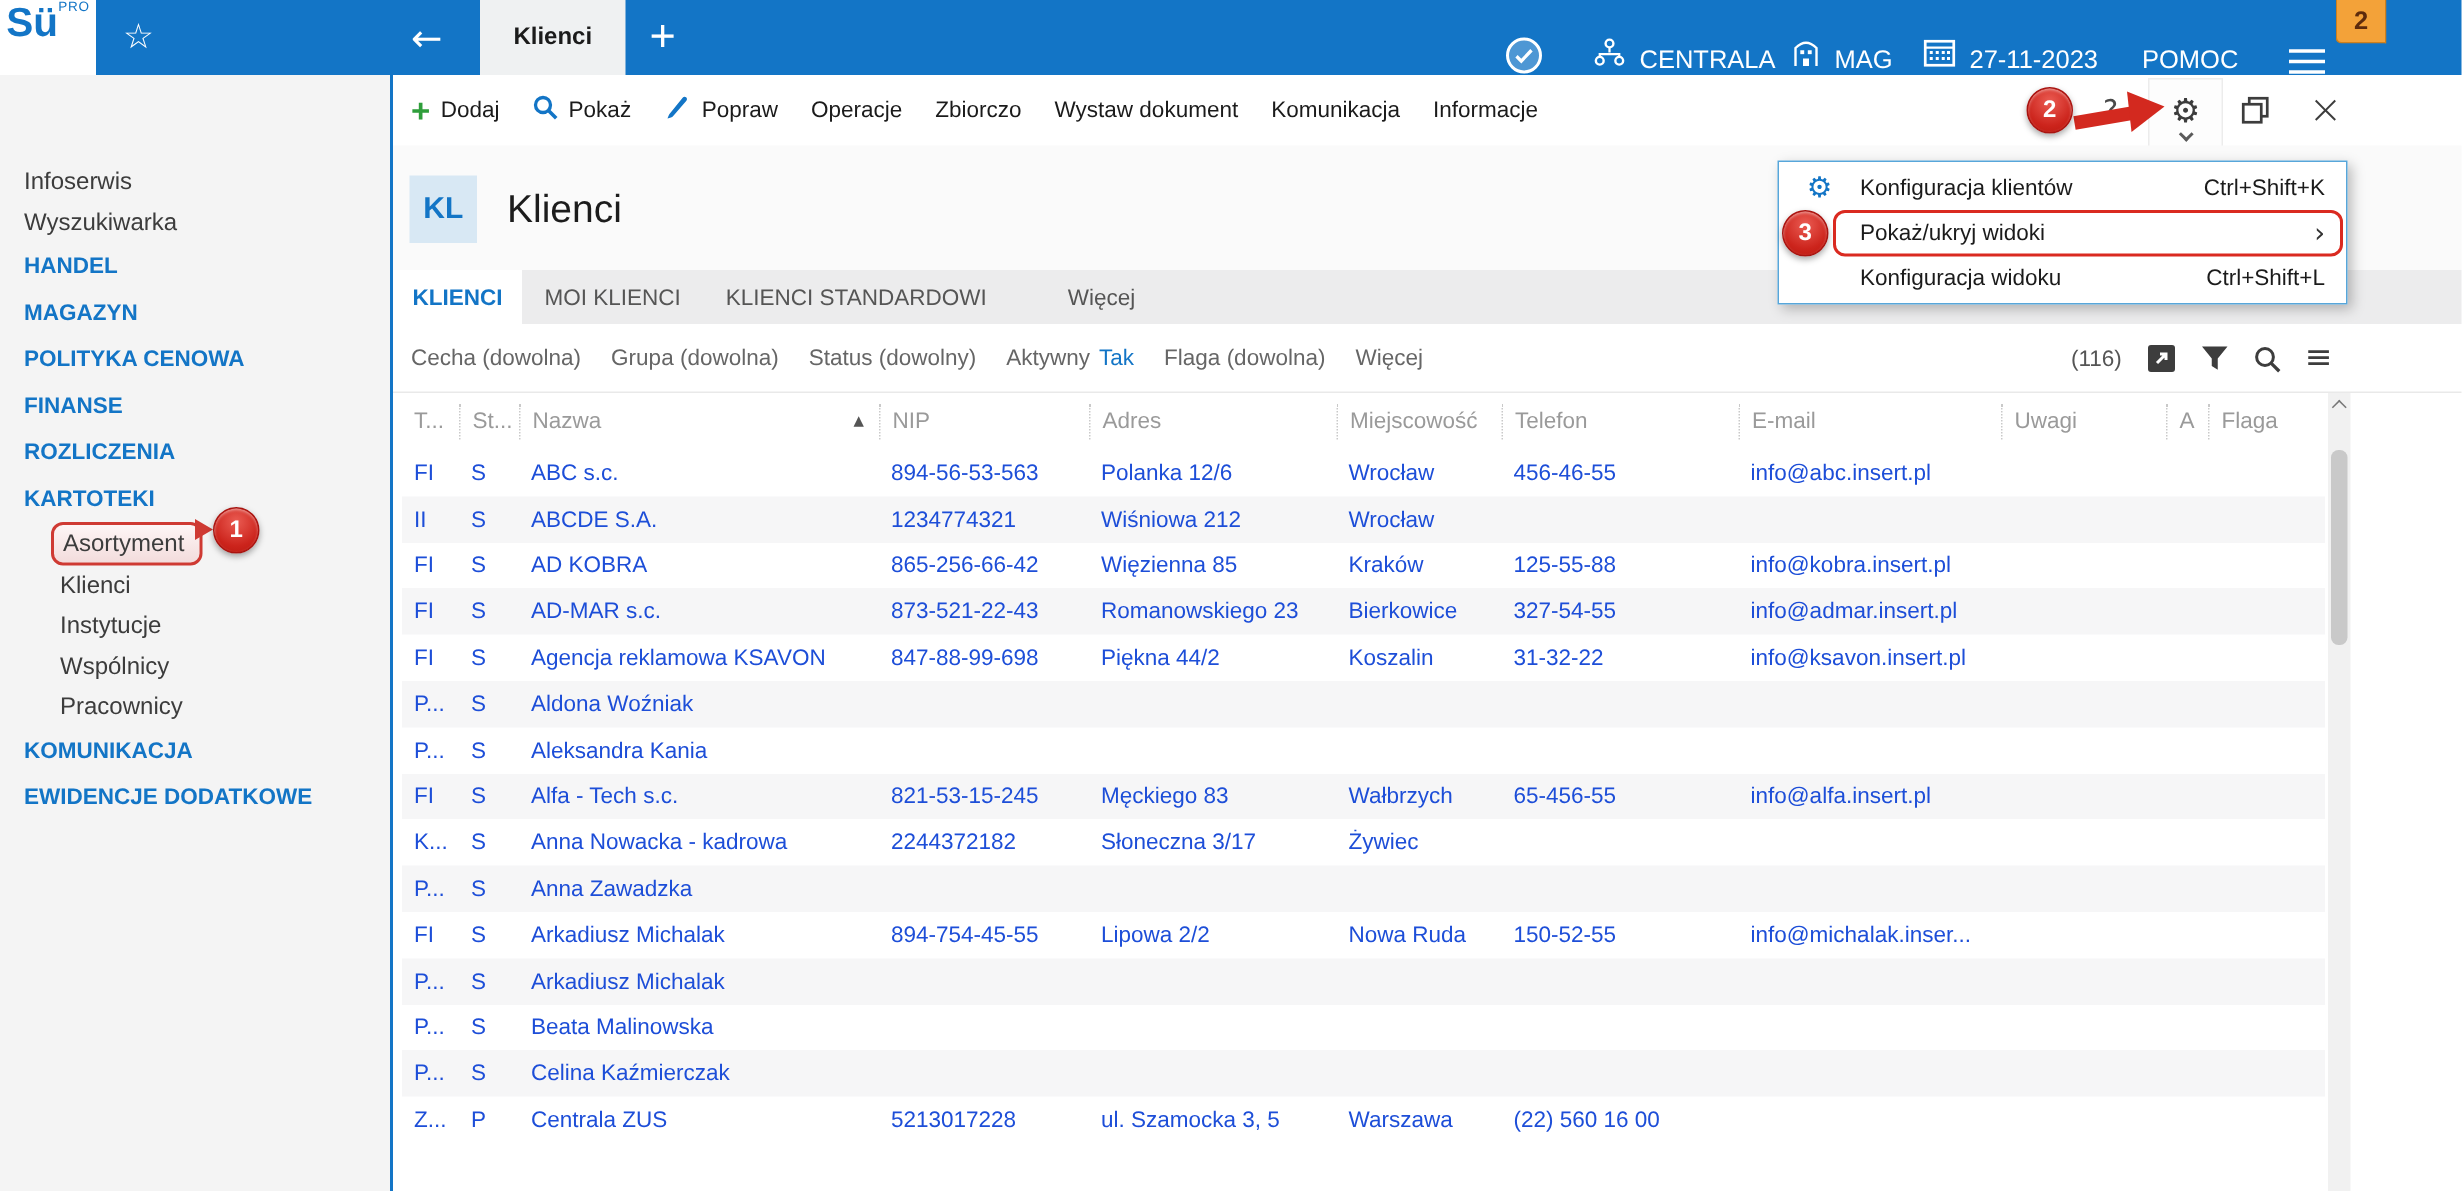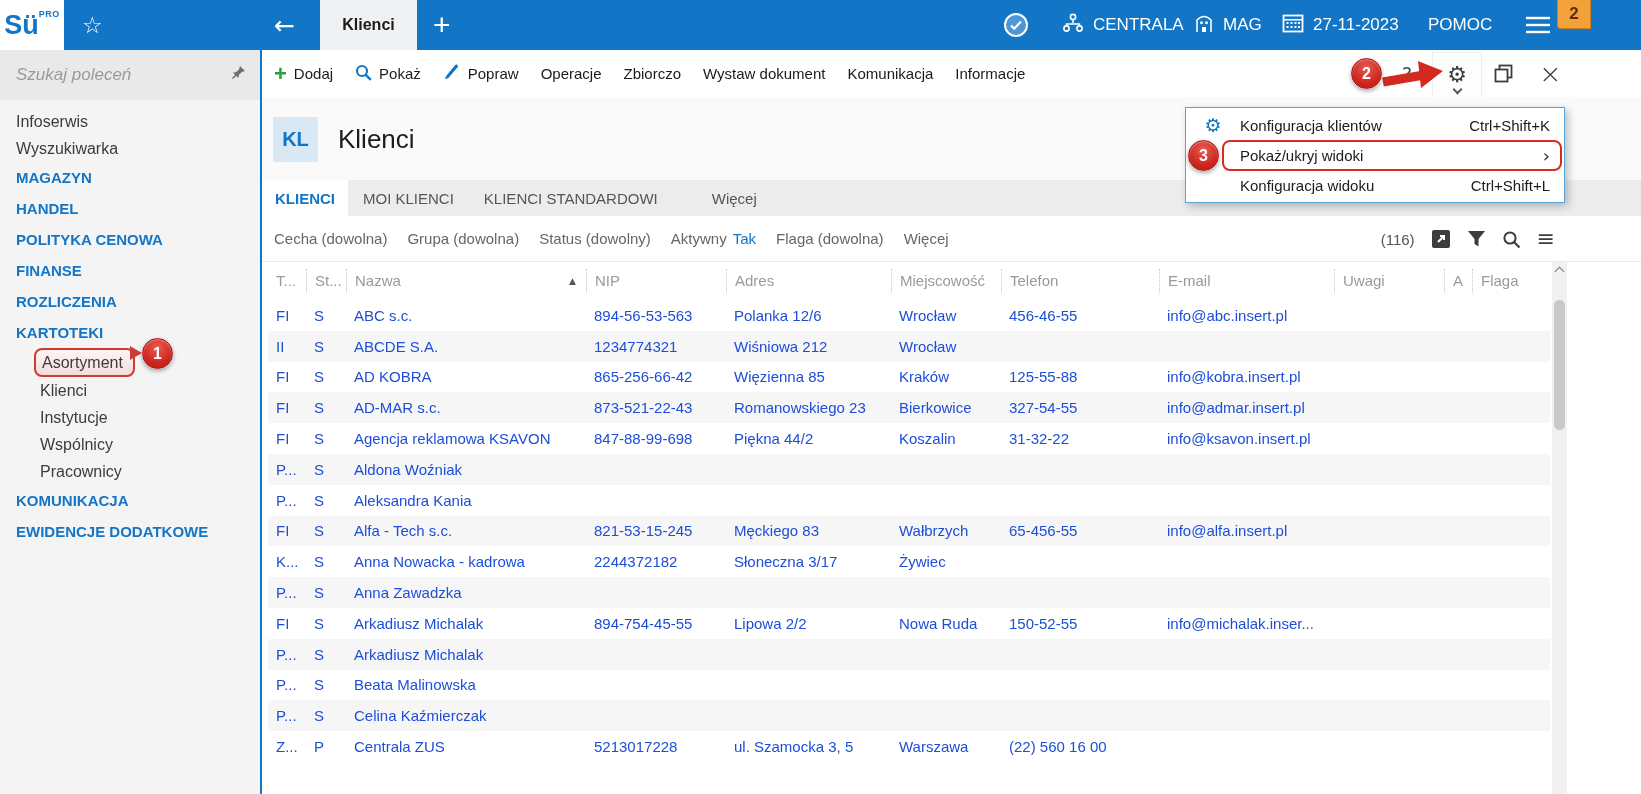--- a/index.html
+++ b/index.html
@@ -7,30 +7,30 @@
   body {
     width:1641px; height:794px; position:relative; overflow:hidden;
     font-family:"Liberation Sans","DejaVu Sans",sans-serif; background:#fff;
     -webkit-font-smoothing:antialiased;
   }
   .glyph { font-family:"DejaVu Sans","Liberation Sans",sans-serif; }
 
   
   .topbar { position:absolute; left:0; top:0; width:1641px; height:50px; background:#1375c6; }
   .logo-box { position:absolute; left:0; top:0; width:64px; height:50px; background:#fff;
-    display:flex; align-items:flex-start; justify-content:center; padding-top:12px;
+    display:flex; align-items:flex-start; justify-content:center; padding-top:2px;
     color:#1375c6; font-weight:bold; font-size:27px; line-height:1; }
-  .logo-sup { font-size:9px; font-weight:bold; margin-top:-2px; letter-spacing:.5px; }
+  .logo-sup { font-size:9px; font-weight:normal; margin-top:-2px; letter-spacing:.5px; }
   .tb-icon-btn { position:absolute; top:0; height:50px; display:flex; align-items:center; color:#fff; }
   .tb-star { left:82px; font-size:23px; }
   .tb-back { left:274px; font-size:25px; }
   .tb-plus { left:433px; font-size:30px; font-weight:300; }
   .tb-tab { position:absolute; left:320px; top:0; width:97px; height:50px; background:#eff1f2;
     color:#1b1b1b; font-size:16px; font-weight:bold; display:flex; align-items:center; justify-content:center; }
-  .tb-group { position:absolute; top:0; height:50px; display:flex; align-items:center; gap:9px;
+  .tb-group { position:absolute; top:0; height:50px; display:flex; align-items:flex-end; gap:9px;
     color:#fff; font-size:17px; white-space:nowrap; }
   .tb-badge { position:absolute; left:1557px; top:0; width:34px; height:29px; background:#f3a239;
     border:1px solid #cd7f1c; border-top:none; border-bottom-left-radius:4px;
     color:#5d2b0c; font-weight:bold; font-size:17px; display:flex; align-items:center; justify-content:center; }
 
   
   .sidebar { position:absolute; left:0; top:50px; width:260px; height:744px; background:#f4f4f4; }
   .side-search { position:absolute; left:0; top:0; width:260px; height:50px; background:#e9e9e9;
     display:flex; align-items:center; justify-content:space-between; padding:0 14px 0 16px; }
   .side-search-ph { color:#9a9a9a; font-style:italic; font-size:17px; }
@@ -190,32 +190,25 @@
           <line x1="0" y1="2" x2="24" y2="2"></line>
           <line x1="0" y1="9" x2="24" y2="9"></line>
           <line x1="0" y1="16" x2="24" y2="16"></line>
         </g>
       </svg>
   </div>
   <div class="tb-badge">2</div>
 </div>
 
 <div class="sidebar">
-  <div class="side-search">
-    <span class="side-search-ph">Szukaj poleceń</span>
-    <span><svg width="16" height="16" viewBox="0 0 16 16">
-          <path d="M10 1 l5 5 -3.2.9 L9 9.7 8.2 13 3 7.8 l3.3-.8 L9.1 4.2 z" fill="#707070"></path>
-          <line x1="2.5" y1="13.5" x2="6" y2="10" stroke="#707070" stroke-width="1.5"></line>
-        </svg></span>
-  </div>
   <div class="side-menu">
       <div class="side-item plain">Infoserwis</div>
       <div class="side-item plain">Wyszukiwarka</div>
+      <div class="side-item category">HANDEL</div>
       <div class="side-item category">MAGAZYN</div>
-      <div class="side-item category">HANDEL</div>
       <div class="side-item category">POLITYKA CENOWA</div>
       <div class="side-item category">FINANSE</div>
       <div class="side-item category">ROZLICZENIA</div>
       <div class="side-item category">KARTOTEKI</div>
       <div class="side-item sub hl">Asortyment</div>
       <div class="side-item sub">Klienci</div>
       <div class="side-item sub">Instytucje</div>
       <div class="side-item sub">Wspólnicy</div>
       <div class="side-item sub">Pracownicy</div>
       <div class="side-item category">KOMUNIKACJA</div>

